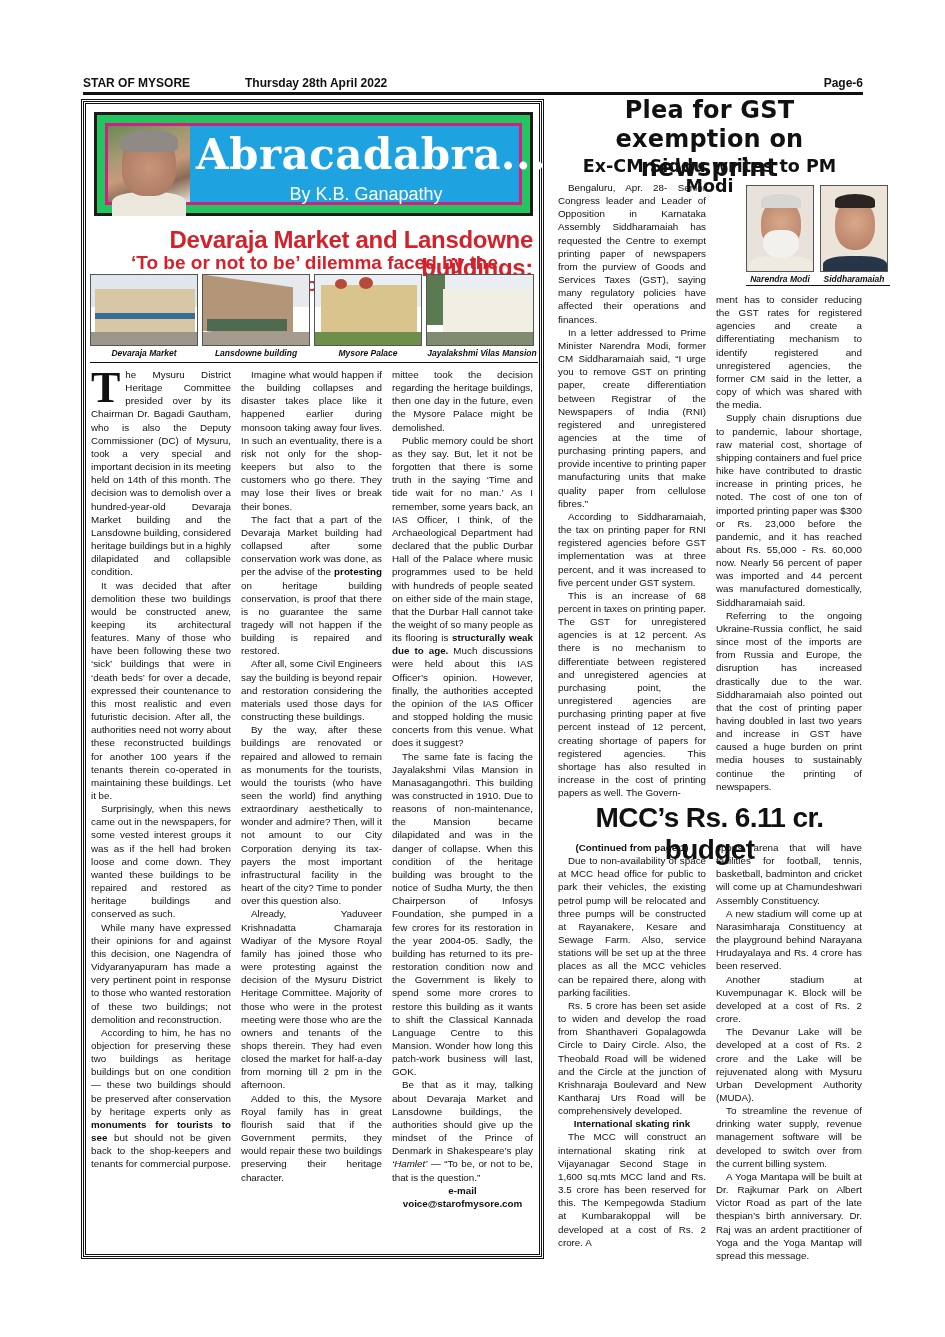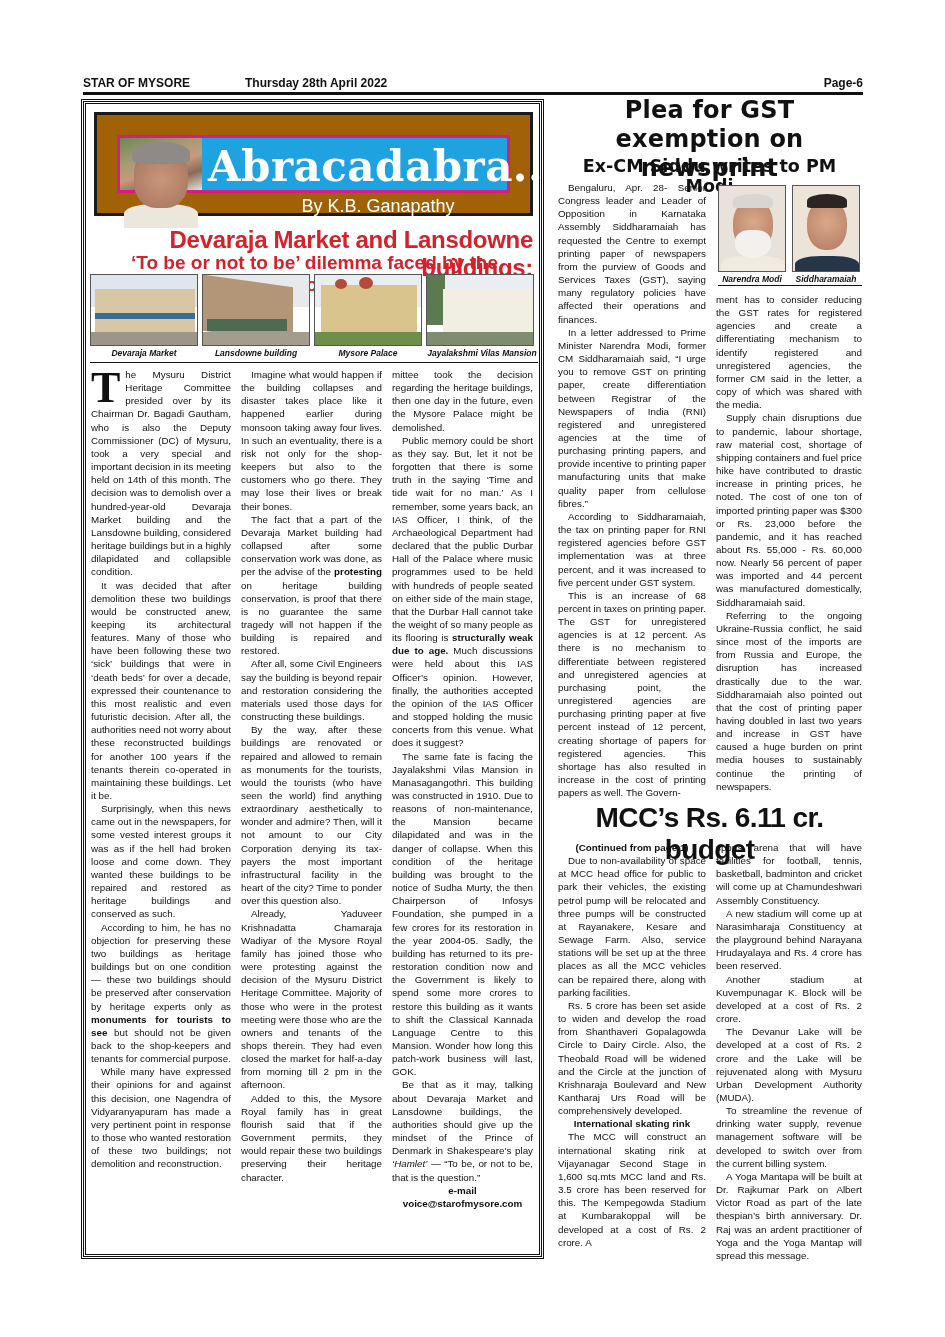--- a/index.html
+++ b/index.html
@@ -8,21 +8,21 @@
 
   .masthead { position: absolute; left: 83px; top: 74px; width: 780px; height: 18px; font-weight: bold; font-size: 12px; }
   .masthead .paper { position: absolute; left: 0; top: 2px; }
   .masthead .date { position: absolute; left: 162px; top: 2px; }
   .masthead .page { position: absolute; right: 0; top: 2px; }
   .masthead-rule { position: absolute; left: 83px; top: 92px; width: 780px; height: 3px; background: #111; }
 
   
   .leftbox { position: absolute; left: 83px; top: 101px; width: 459px; height: 1156px; border: 3px double #111; outline: 1px solid #111; outline-offset: 1px; }
   .banner-frame { position: absolute; left: 8px; top: 8px; width: 439px; height: 104px; background: #1a1a1a; padding: 3px; }
-  .banner-inner { width: 100%; height: 100%; background: #a16207; padding: 20px; }
+  .banner-inner { width: 100%; height: 100%; background: #22c55e; padding: 8px; }
   .banner { width: 100%; height: 100%; border: 3px solid #d21f84; background: #1fa3e0; position: relative; }
   .banner .photo { position: absolute; left: 0; top: 0; width: 82px; height: 100%; background: linear-gradient(160deg,#6b8a55 0%,#a89a74 35%,#c79a7c 55%,#8a6a55 75%,#e6e0d4 100%); }
   .banner .photo .head { position: absolute; left: 14px; top: 8px; width: 54px; height: 62px; border-radius: 45% 45% 40% 40%; background: radial-gradient(circle at 50% 55%, #c8967a 0%, #b07f66 60%, #8d6450 100%); }
   .banner .photo .hair { position: absolute; left: 12px; top: 4px; width: 58px; height: 22px; border-radius: 50% 50% 20% 20%; background: #8f8a86; }
   .banner .photo .shirt { position: absolute; left: 4px; top: 66px; width: 74px; height: 24px; border-radius: 40% 40% 0 0; background: #ece7dc; }
   .banner .title { position: absolute; left: 88px; top: 4px; font-family: "DejaVu Serif", serif; font-weight: bold; font-size: 42px; color: #fff; letter-spacing: 0.5px; }
   .banner .byline { position: absolute; left: 88px; width: 340px; text-align: center; top: 58px; font-size: 18px; color: #fff; }
 
   .headline1 { position: absolute; left: 10px; top: 122px; width: 437px; text-align: right; color: #d4212a; font-weight: bold; font-size: 24px; letter-spacing: -0.3px; }
   .headline2 { position: absolute; left: 10px; top: 148px; width: 437px; text-align: center; color: #d4212a; font-weight: bold; font-size: 19px; }
@@ -43,21 +43,21 @@
   .lcol1 { left: 5px; top: 264px; width: 140px; }
   .lcol2 { left: 155px; top: 264px; width: 141px; }
   .lcol3 { left: 306px; top: 264px; width: 141px; }
   .center { text-align: center; text-indent: 0 !important; font-weight: bold; }
 
   
   .gst-h1 { position: absolute; left: 556px; top: 96px; width: 307px; text-align: center; font-family: "DejaVu Sans", sans-serif; font-weight: bold; font-size: 24px; line-height: 29px; letter-spacing: 0.2px; }
   .gst-h2 { position: absolute; left: 556px; top: 156px; width: 307px; text-align: center; font-family: "DejaVu Sans", sans-serif; font-weight: bold; font-size: 17.5px; }
   .rcol1 { left: 558px; top: 181px; width: 148px; }
   .rcol2 { left: 716px; top: 293px; width: 146px; }
-  .portraits { position: absolute; left: 718px; top: 185px; width: 144px; height: 100px; padding-left: 48px; }
+  .portraits { position: absolute; left: 746px; top: 185px; width: 144px; height: 100px; padding-left: 48px; }
   .portrait { position: absolute; top: 0; width: 68px; height: 87px; border: 1px solid #555; overflow: hidden; background: #e8e2da; }
   .portrait .face { position: absolute; left: 14px; top: 14px; width: 40px; height: 50px; border-radius: 45%; background: radial-gradient(circle at 50% 45%, #d9a88a 0%, #b9836a 80%); }
   .portrait .beard { position: absolute; left: 16px; top: 44px; width: 36px; height: 28px; border-radius: 40% 40% 50% 50%; background: #f3f1ee; }
   .portrait .hair { position: absolute; left: 14px; top: 8px; width: 40px; height: 14px; border-radius: 50% 50% 10% 10%; background: #d8d6d2; }
   .portrait .hair.dark { background: #2a2522; }
   .portrait .body { position: absolute; left: 2px; top: 70px; width: 64px; height: 20px; border-radius: 40% 40% 0 0; background: #f0ebe0; }
   .portrait .body.dark { background: #263548; }
   .portrait-cap { position: absolute; top: 89px; width: 70px; text-align: center; font-size: 8.5px; font-weight: bold; font-style: italic; }
   .portraits-rule { position: absolute; left: 0; top: 100px; width: 144px; height: 1px; background: #111; }
 
@@ -126,22 +126,22 @@
       <div class="grd" style="background:#7f8c70;"></div>
     </div>
     <div class="pic-cap" style="left:334px;width:116px;">Jayalakshmi Vilas Mansion</div>
   </div>
   <div class="photos-rule"></div>
 
   <div class="col lcol1">
     <p class="noindent"><span class="dropcap">T</span><span>he Mysuru District Heritage Committee presided over by its Chairman Dr. Bagadi Gautham, who is also the Deputy Commissioner (DC) of Mysuru, took a very special and important decision in its meeting held on 14th of this month. The decision was to demolish over a hundred-year-old Devaraja Market building and the Lansdowne building, considered heritage buildings but in a highly dilapidated and collapsible condition.</span></p>
     <p>It was decided that after demolition these two buildings would be constructed anew, keeping its architectural features. Many of those who have been following these two ‘sick’ buildings that were in ‘death beds’ for over a decade, expressed their countenance to this most realistic and even futuristic decision. After all, the authorities need not worry about these reconstructed buildings for another 100 years if the tenants therein co-operated in maintaining these buildings. Let it be.</p>
     <p>Surprisingly, when this news came out in the newspapers, for some vested interest groups it was as if the hell had broken loose and come down. They wanted these buildings to be repaired and restored as heritage buildings and conserved as such.</p>
+    <p>While many have expressed their opinions for and against this decision, one Nagendra of Vidyaranyapuram has made a very pertinent point in response to those who wanted restoration of these two buildings; not demolition and reconstruction.</p>
     <p><span>According to him, he has no objection for preserving these two buildings as heritage buildings but on one condition — these two buildings should be preserved after conservation by heritage experts only as </span><b>monuments for tourists to see</b><span> but should not be given back to the shop-keepers and tenants for commercial purpose.</span></p>
-    <p>While many have expressed their opinions for and against this decision, one Nagendra of Vidyaranyapuram has made a very pertinent point in response to those who wanted restoration of these two buildings; not demolition and reconstruction.</p>
   </div>
 
   <div class="col lcol2">
     <p>Imagine what would happen if the building collapses and disaster takes place like it happened earlier during monsoon taking away four lives. In such an eventuality, there is a risk not only for the shop-keepers but also to the customers who go there. They may lose their lives or break their bones.</p>
     <p><span>The fact that a part of the Devaraja Market building had collapsed after some conservation work was done, as per the advise of the </span><b>protesting</b><span> on heritage building conservation, is proof that there is no guarantee the same tragedy will not happen if the building is repaired and restored.</span></p>
     <p>After all, some Civil Engineers say the building is beyond repair and restoration considering the materials used those days for constructing these buildings.</p>
     <p>By the way, after these buildings are renovated or repaired and allowed to remain as monuments for the tourists, would the tourists (who have seen the world) find anything extraordinary aesthetically to wonder and admire? Then, will it not amount to our City Corporation denying its tax-payers the most important infrastructural facility in the heart of the city? Time to ponder over this question also.</p>
     <p>Already, Yaduveer Krishnadatta Chamaraja Wadiyar of the Mysore Royal family has joined those who were protesting against the decision of the Mysuru District Heritage Committee. Majority of those who were in the protest meeting were those who are the owners and tenants of the shops therein. They had even closed the market for half-a-day from morning till 2 pm in the afternoon.</p>
     <p>Added to this, the Mysore Royal family has in great flourish said that if the Government permits, they would repair these two buildings preserving their heritage character.</p>
   </div>

